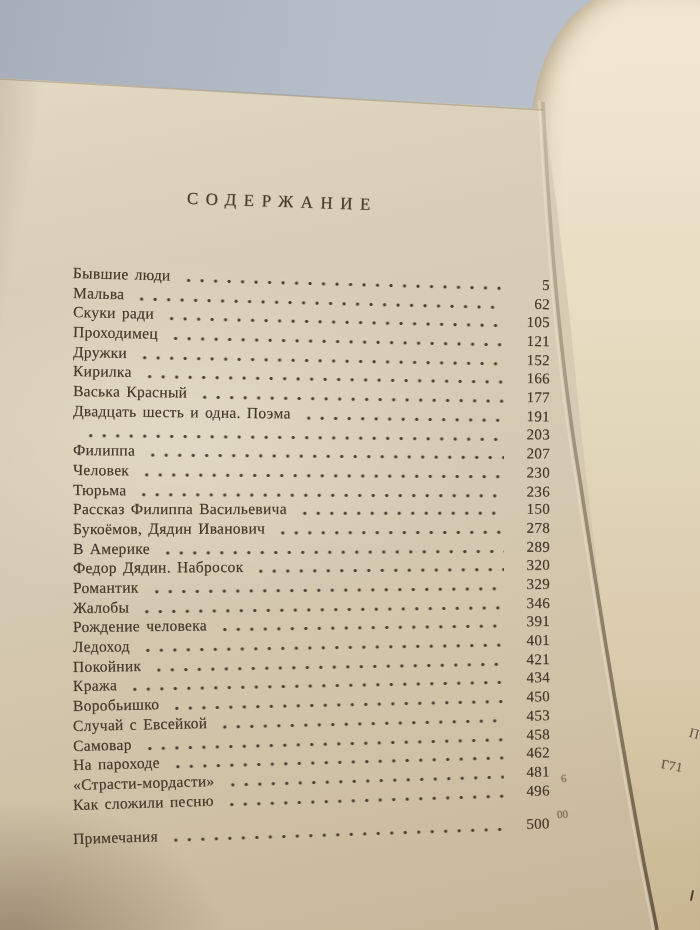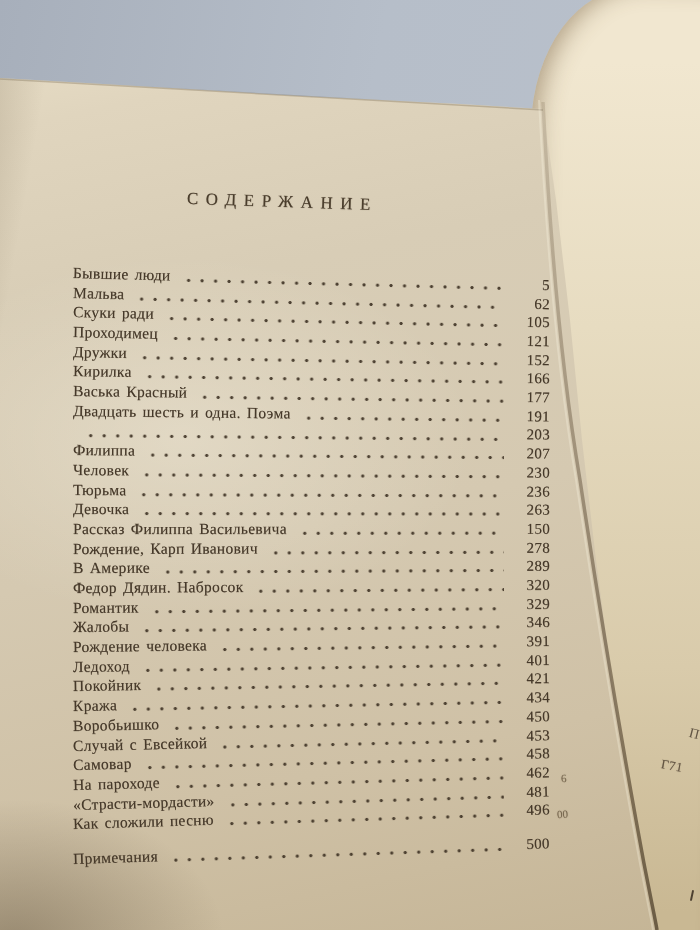--- a/index.html
+++ b/index.html
@@ -164,32 +164,27 @@
       <div class="toc-row" style="transform: rotate(0.3deg);">
     <span class="entry-title">Человек</span>
     <span class="dots"></span>
     <span class="num">230</span>
   </div>
       <div class="toc-row" style="transform: rotate(0.185deg);">
     <span class="entry-title">Тюрьма</span>
     <span class="dots"></span>
     <span class="num">236</span>
   </div>
-      <div class="toc-row" style="transform: rotate(0.07deg);">
-    <span class="entry-title">Девочка</span>
-    <span class="dots"></span>
-    <span class="num">263</span>
-  </div>
       <div class="toc-row" style="transform: rotate(-0.045deg); justify-content: space-between;">
     <span class="entry-title">Рассказ Филиппа Васильевича</span>
     <span class="dots"></span>
     <span class="num">150</span>
   </div>
       <div class="toc-row" style="transform: rotate(-0.16deg);">
-    <span class="entry-title">Рождение, Карп Иванович</span>
+    <span class="entry-title">Букоёмов, Дядин Иванович</span>
     <span class="dots"></span>
     <span class="num">278</span>
   </div>
       <div class="toc-row" style="transform: rotate(-0.275deg);">
     <span class="entry-title">В Америке</span>
     <span class="dots"></span>
     <span class="num">289</span>
   </div>
       <div class="toc-row" style="transform: rotate(-0.39deg);">
     <span class="entry-title">Федор Дядин.</span>

